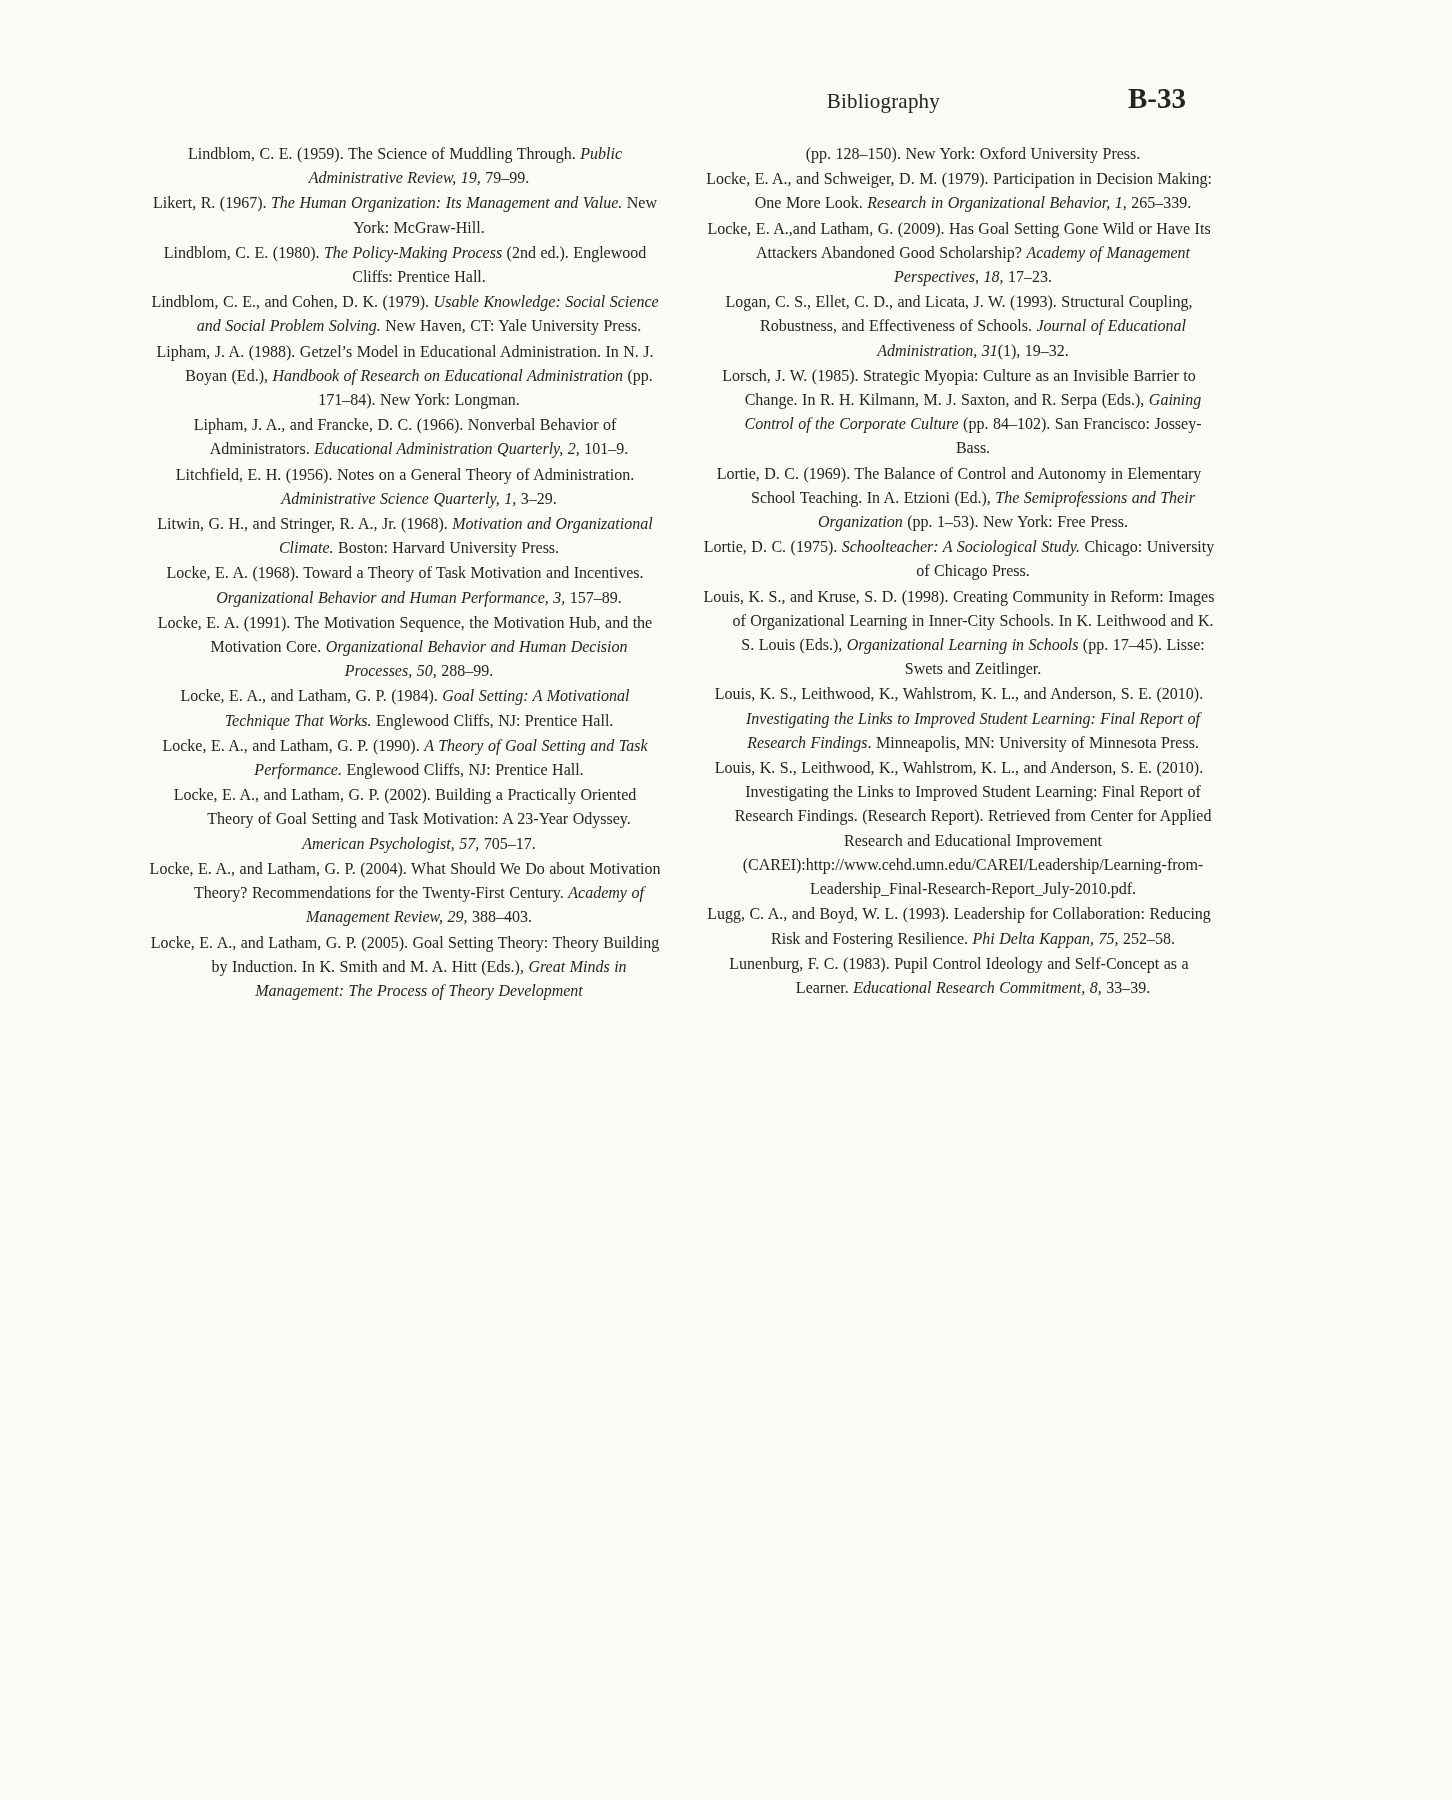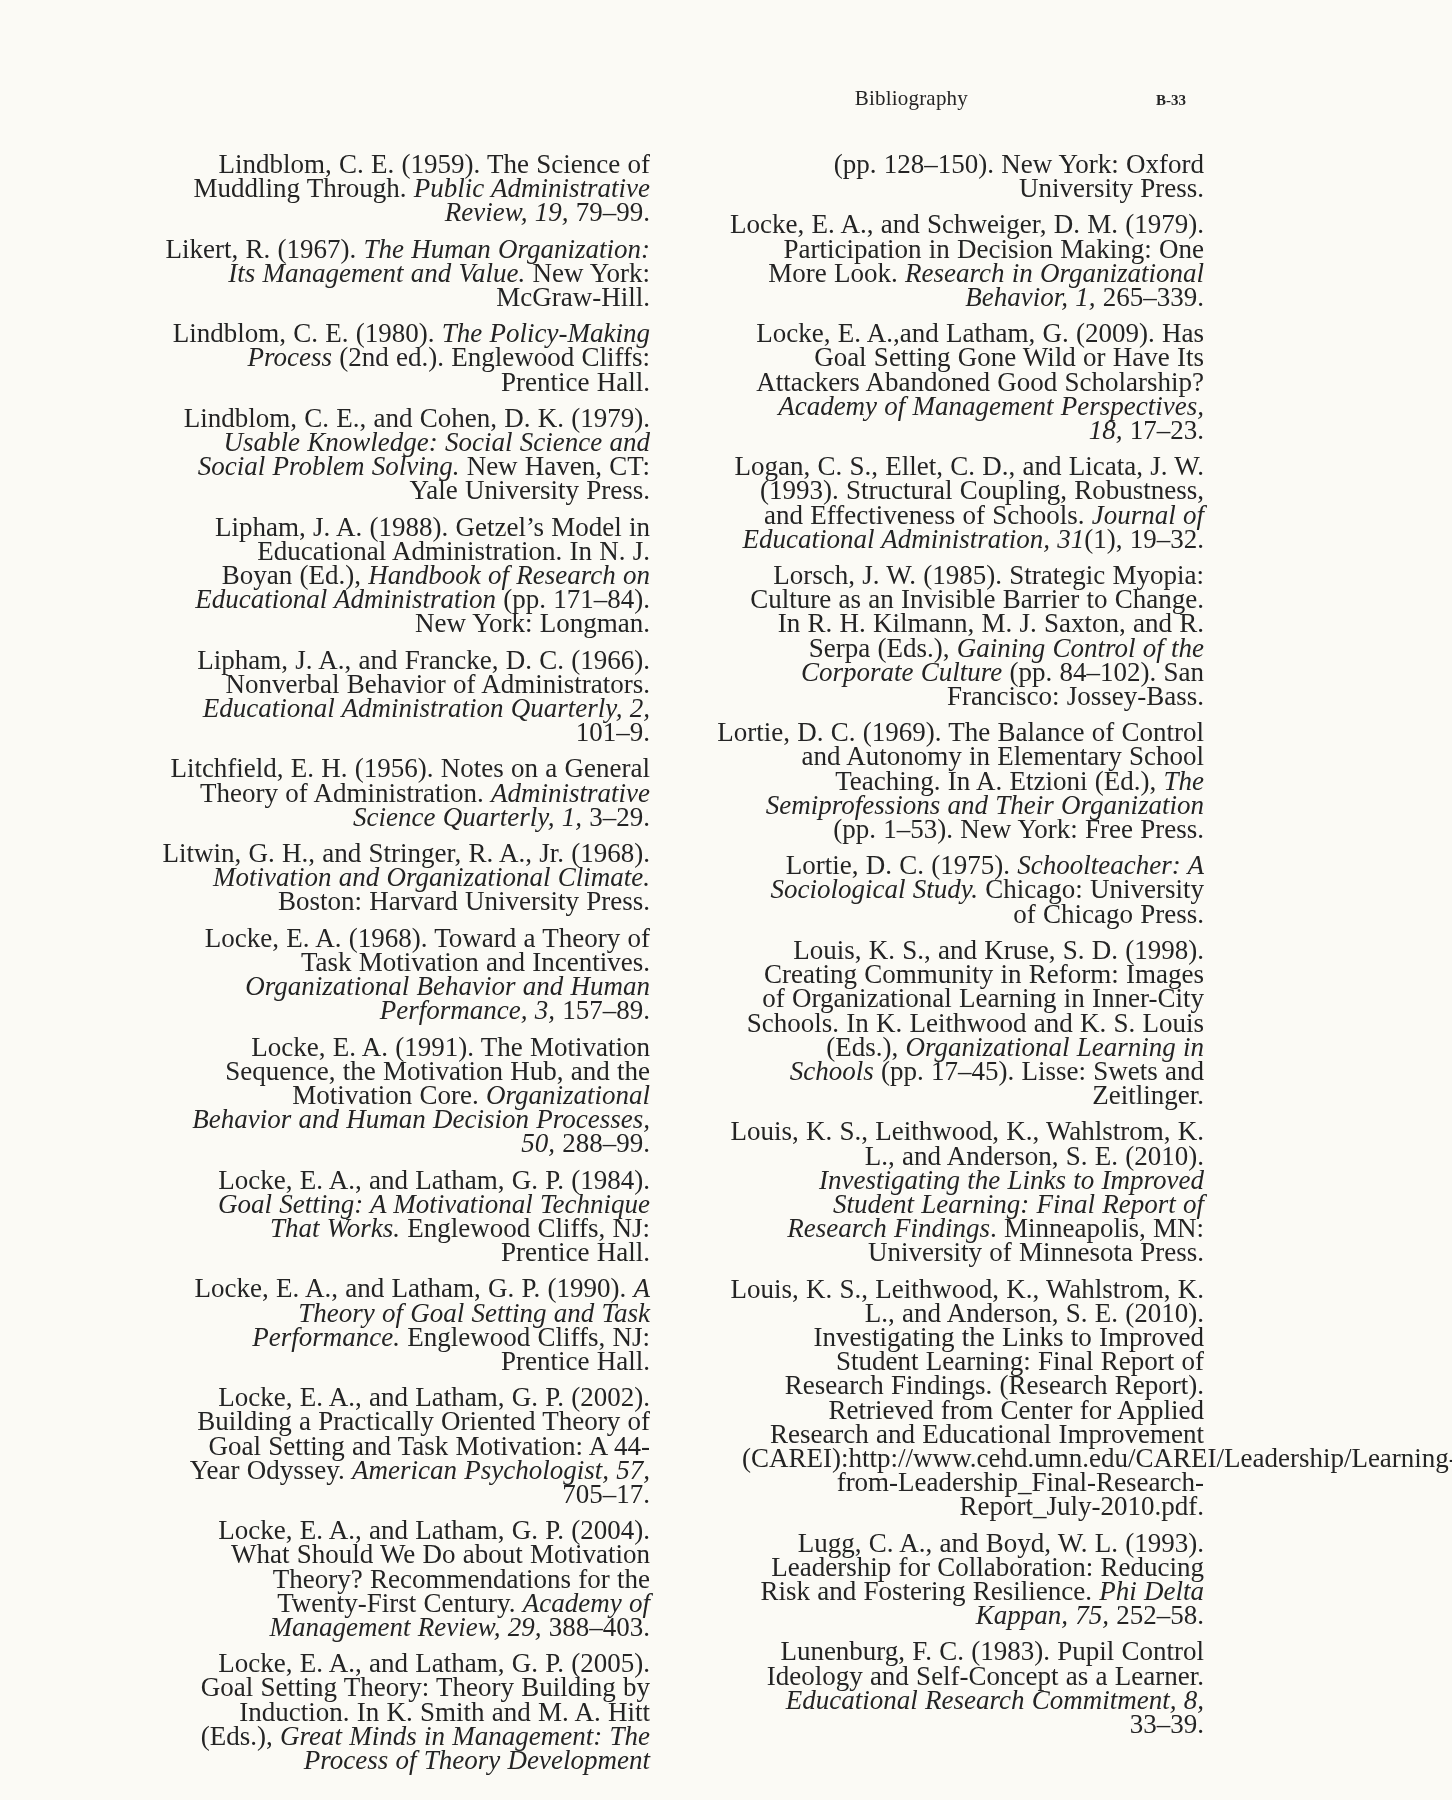--- a/index.html
+++ b/index.html
@@ -24,39 +24,39 @@
     padding-right: 30px;
     font-size: 21px;
     line-height: 24px;
   }
   .running-head {
     margin-right: 188px;
     letter-spacing: 0.2px;
   }
   .page-number {
     font-weight: bold;
-    font-size: 15px;
+    font-size: 29px;
     text-align: right;
   }
   .columns {
     display: flex;
     gap: 40px;
     margin-top: 28px;
   }
   .col {
     flex: 1 1 0;
     min-width: 0;
   }
   .ref {
-    margin: 12px;
-    font-size: 27px;
+    margin: 1px;
+    font-size: 16px;
     line-height: 24.2px;
     text-indent: -28px;
     padding-left: 28px;
-    text-align: right;
+    text-align: center;
     word-spacing: 0.5px;
   }
   .ref.cont {
     text-indent: 0;
   }
   .italic {
     font-style: italic;
   }
 </style>
 </head>
@@ -74,21 +74,21 @@
         <p class="ref"><span>Lindblom, C. E. (1980). </span><span class="italic">The Policy-Making Process</span><span> (2nd ed.). Englewood Cliffs: Prentice Hall.</span></p>
         <p class="ref"><span>Lindblom, C. E., and Cohen, D. K. (1979). </span><span class="italic">Usable Knowledge: Social Science and Social Problem Solving.</span><span> New Haven, CT: Yale University Press.</span></p>
         <p class="ref"><span>Lipham, J. A. (1988). Getzel’s Model in Educational Administration. In N. J. Boyan (Ed.), </span><span class="italic">Handbook of Research on Educational Administration</span><span> (pp. 171–84). New York: Longman.</span></p>
         <p class="ref"><span>Lipham, J. A., and Francke, D. C. (1966). Nonverbal Behavior of Administrators. </span><span class="italic">Educational Administration Quarterly, 2,</span><span> 101–9.</span></p>
         <p class="ref"><span>Litchfield, E. H. (1956). Notes on a General Theory of Administration. </span><span class="italic">Administrative Science Quarterly, 1,</span><span> 3–29.</span></p>
         <p class="ref"><span>Litwin, G. H., and Stringer, R. A., Jr. (1968). </span><span class="italic">Motivation and Organizational Climate.</span><span> Boston: Harvard University Press.</span></p>
         <p class="ref"><span>Locke, E. A. (1968). Toward a Theory of Task Motivation and Incentives. </span><span class="italic">Organizational Behavior and Human Performance, 3,</span><span> 157–89.</span></p>
         <p class="ref"><span>Locke, E. A. (1991). The Motivation Sequence, the Motivation Hub, and the Motivation Core. </span><span class="italic">Organizational Behavior and Human Decision Processes, 50,</span><span> 288–99.</span></p>
         <p class="ref"><span>Locke, E. A., and Latham, G. P. (1984). </span><span class="italic">Goal Setting: A Motivational Technique That Works.</span><span> Englewood Cliffs, NJ: Prentice Hall.</span></p>
         <p class="ref"><span>Locke, E. A., and Latham, G. P. (1990). </span><span class="italic">A Theory of Goal Setting and Task Performance.</span><span> Englewood Cliffs, NJ: Prentice Hall.</span></p>
-        <p class="ref"><span>Locke, E. A., and Latham, G. P. (2002). Building a Practically Oriented Theory of Goal Setting and Task Motivation: A 44-Year Odyssey. </span><span class="italic">American Psychologist, 57,</span><span> 705–17.</span></p>
+        <p class="ref"><span>Locke, E. A., and Latham, G. P. (2002). Building a Practically Oriented Theory of Goal Setting and Task Motivation: A 23-Year Odyssey. </span><span class="italic">American Psychologist, 57,</span><span> 705–17.</span></p>
         <p class="ref"><span>Locke, E. A., and Latham, G. P. (2004). What Should We Do about Motivation Theory? Recommendations for the Twenty-First Century. </span><span class="italic">Academy of Management Review, 29,</span><span> 388–403.</span></p>
         <p class="ref"><span>Locke, E. A., and Latham, G. P. (2005). Goal Setting Theory: Theory Building by Induction. In K. Smith and M. A. Hitt (Eds.), </span><span class="italic">Great Minds in Management: The Process of Theory Development</span></p>
       </section>
     <section class="col">
         <p class="ref cont"><span>(pp. 128–150). New York: Oxford University Press.</span></p>
         <p class="ref"><span>Locke, E. A., and Schweiger, D. M. (1979). Participation in Decision Making: One More Look. </span><span class="italic">Research in Organizational Behavior, 1,</span><span> 265–339.</span></p>
         <p class="ref"><span>Locke, E. A.,and Latham, G. (2009). Has Goal Setting Gone Wild or Have Its Attackers Abandoned Good Scholarship? </span><span class="italic">Academy of Management Perspectives, 18,</span><span> 17–23.</span></p>
         <p class="ref"><span>Logan, C. S., Ellet, C. D., and Licata, J. W. (1993). Structural Coupling, Robustness, and Effectiveness of Schools. </span><span class="italic">Journal of Educational Administration, 31</span><span>(1), 19–32.</span></p>
         <p class="ref"><span>Lorsch, J. W. (1985). Strategic Myopia: Culture as an Invisible Barrier to Change. In R. H. Kilmann, M. J. Saxton, and R. Serpa (Eds.), </span><span class="italic">Gaining Control of the Corporate Culture</span><span> (pp. 84–102). San Francisco: Jossey-Bass.</span></p>
         <p class="ref"><span>Lortie, D. C. (1969). The Balance of Control and Autonomy in Elementary School Teaching. In A. Etzioni (Ed.), </span><span class="italic">The Semiprofessions and Their Organization</span><span> (pp. 1–53). New York: Free Press.</span></p>

